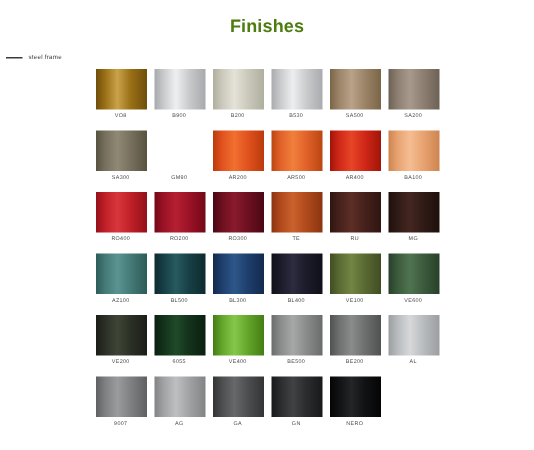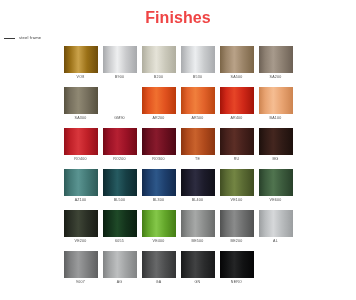--- a/index.html
+++ b/index.html
@@ -16,23 +16,23 @@
   }
   #page {
     position: relative;
     width: 356px;
     height: 300px;
     box-sizing: border-box;
     background: #ffffff;
   }
   #page-title {
     text-align: center;
-    font-size: 16px;
+    font-size: 12px;
     font-weight: bold;
-    color: #ef4444;
+    color: #4d7c0f;
     letter-spacing: 0.1px;
     margin: 0;
     padding-top: 9px;
     padding-bottom: 0;
     line-height: 17px;
   }
   #legend {
     display: flex;
     align-items: center;
     gap: 4px;

